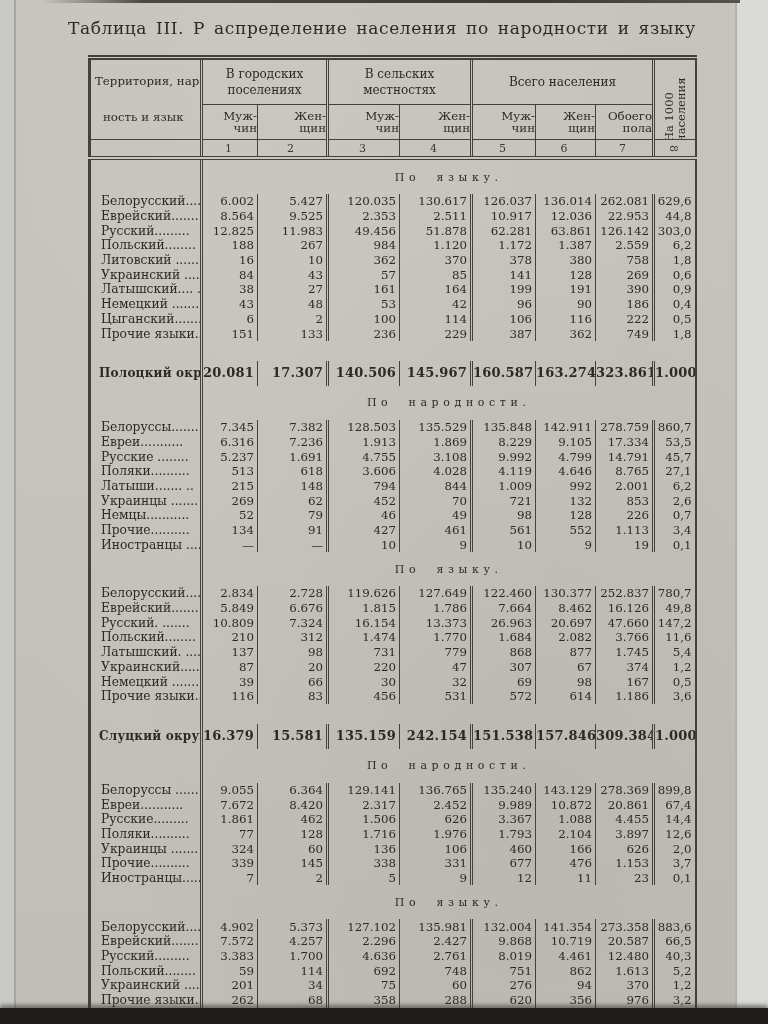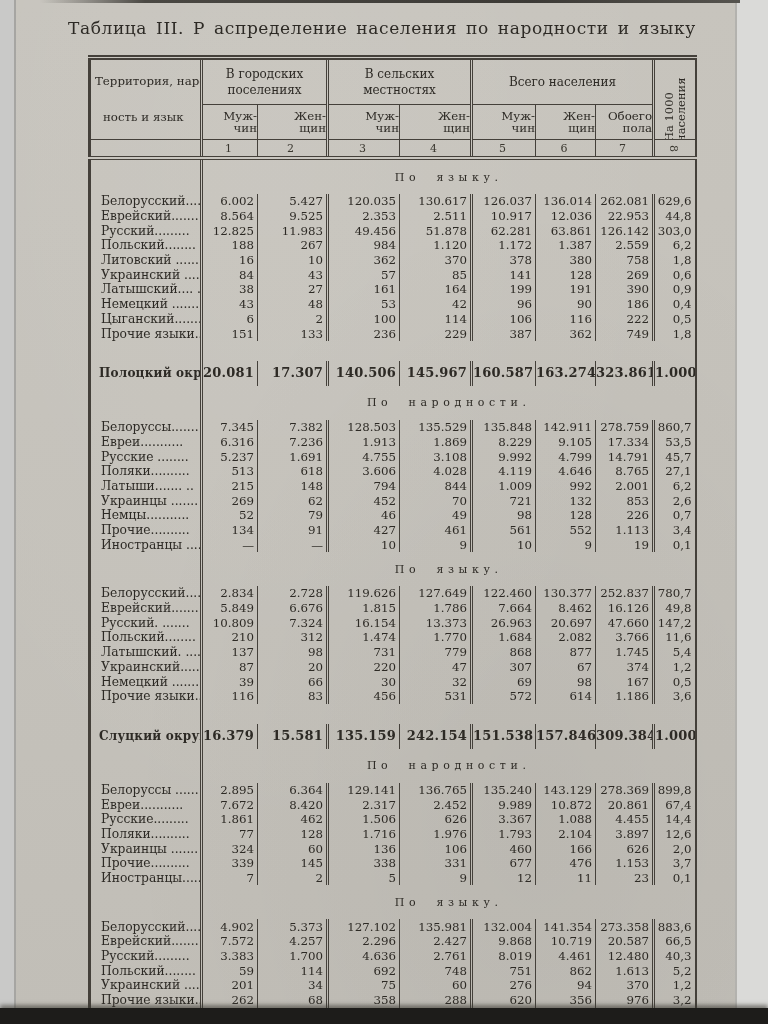--- a/index.html
+++ b/index.html
@@ -468,21 +468,21 @@
           <td class="num c6">157.846</td>
           <td class="num c7">309.384</td>
           <td class="num c8">1.000</td>
         </tr>
         <tr class="section">
           <td class="lbl"></td>
           <td colspan="8" class="section-title">По народности.</td>
         </tr>
         <tr class="row">
           <td class="lbl">Белоруссы ......</td>
-          <td class="num c1">2.895</td>
+          <td class="num c1">9.055</td>
           <td class="num c2">6.364</td>
           <td class="num c3">129.141</td>
           <td class="num c4">136.765</td>
           <td class="num c5">135.240</td>
           <td class="num c6">143.129</td>
           <td class="num c7">278.369</td>
           <td class="num c8">899,8</td>
         </tr>
         <tr class="row">
           <td class="lbl">Евреи...........</td>

